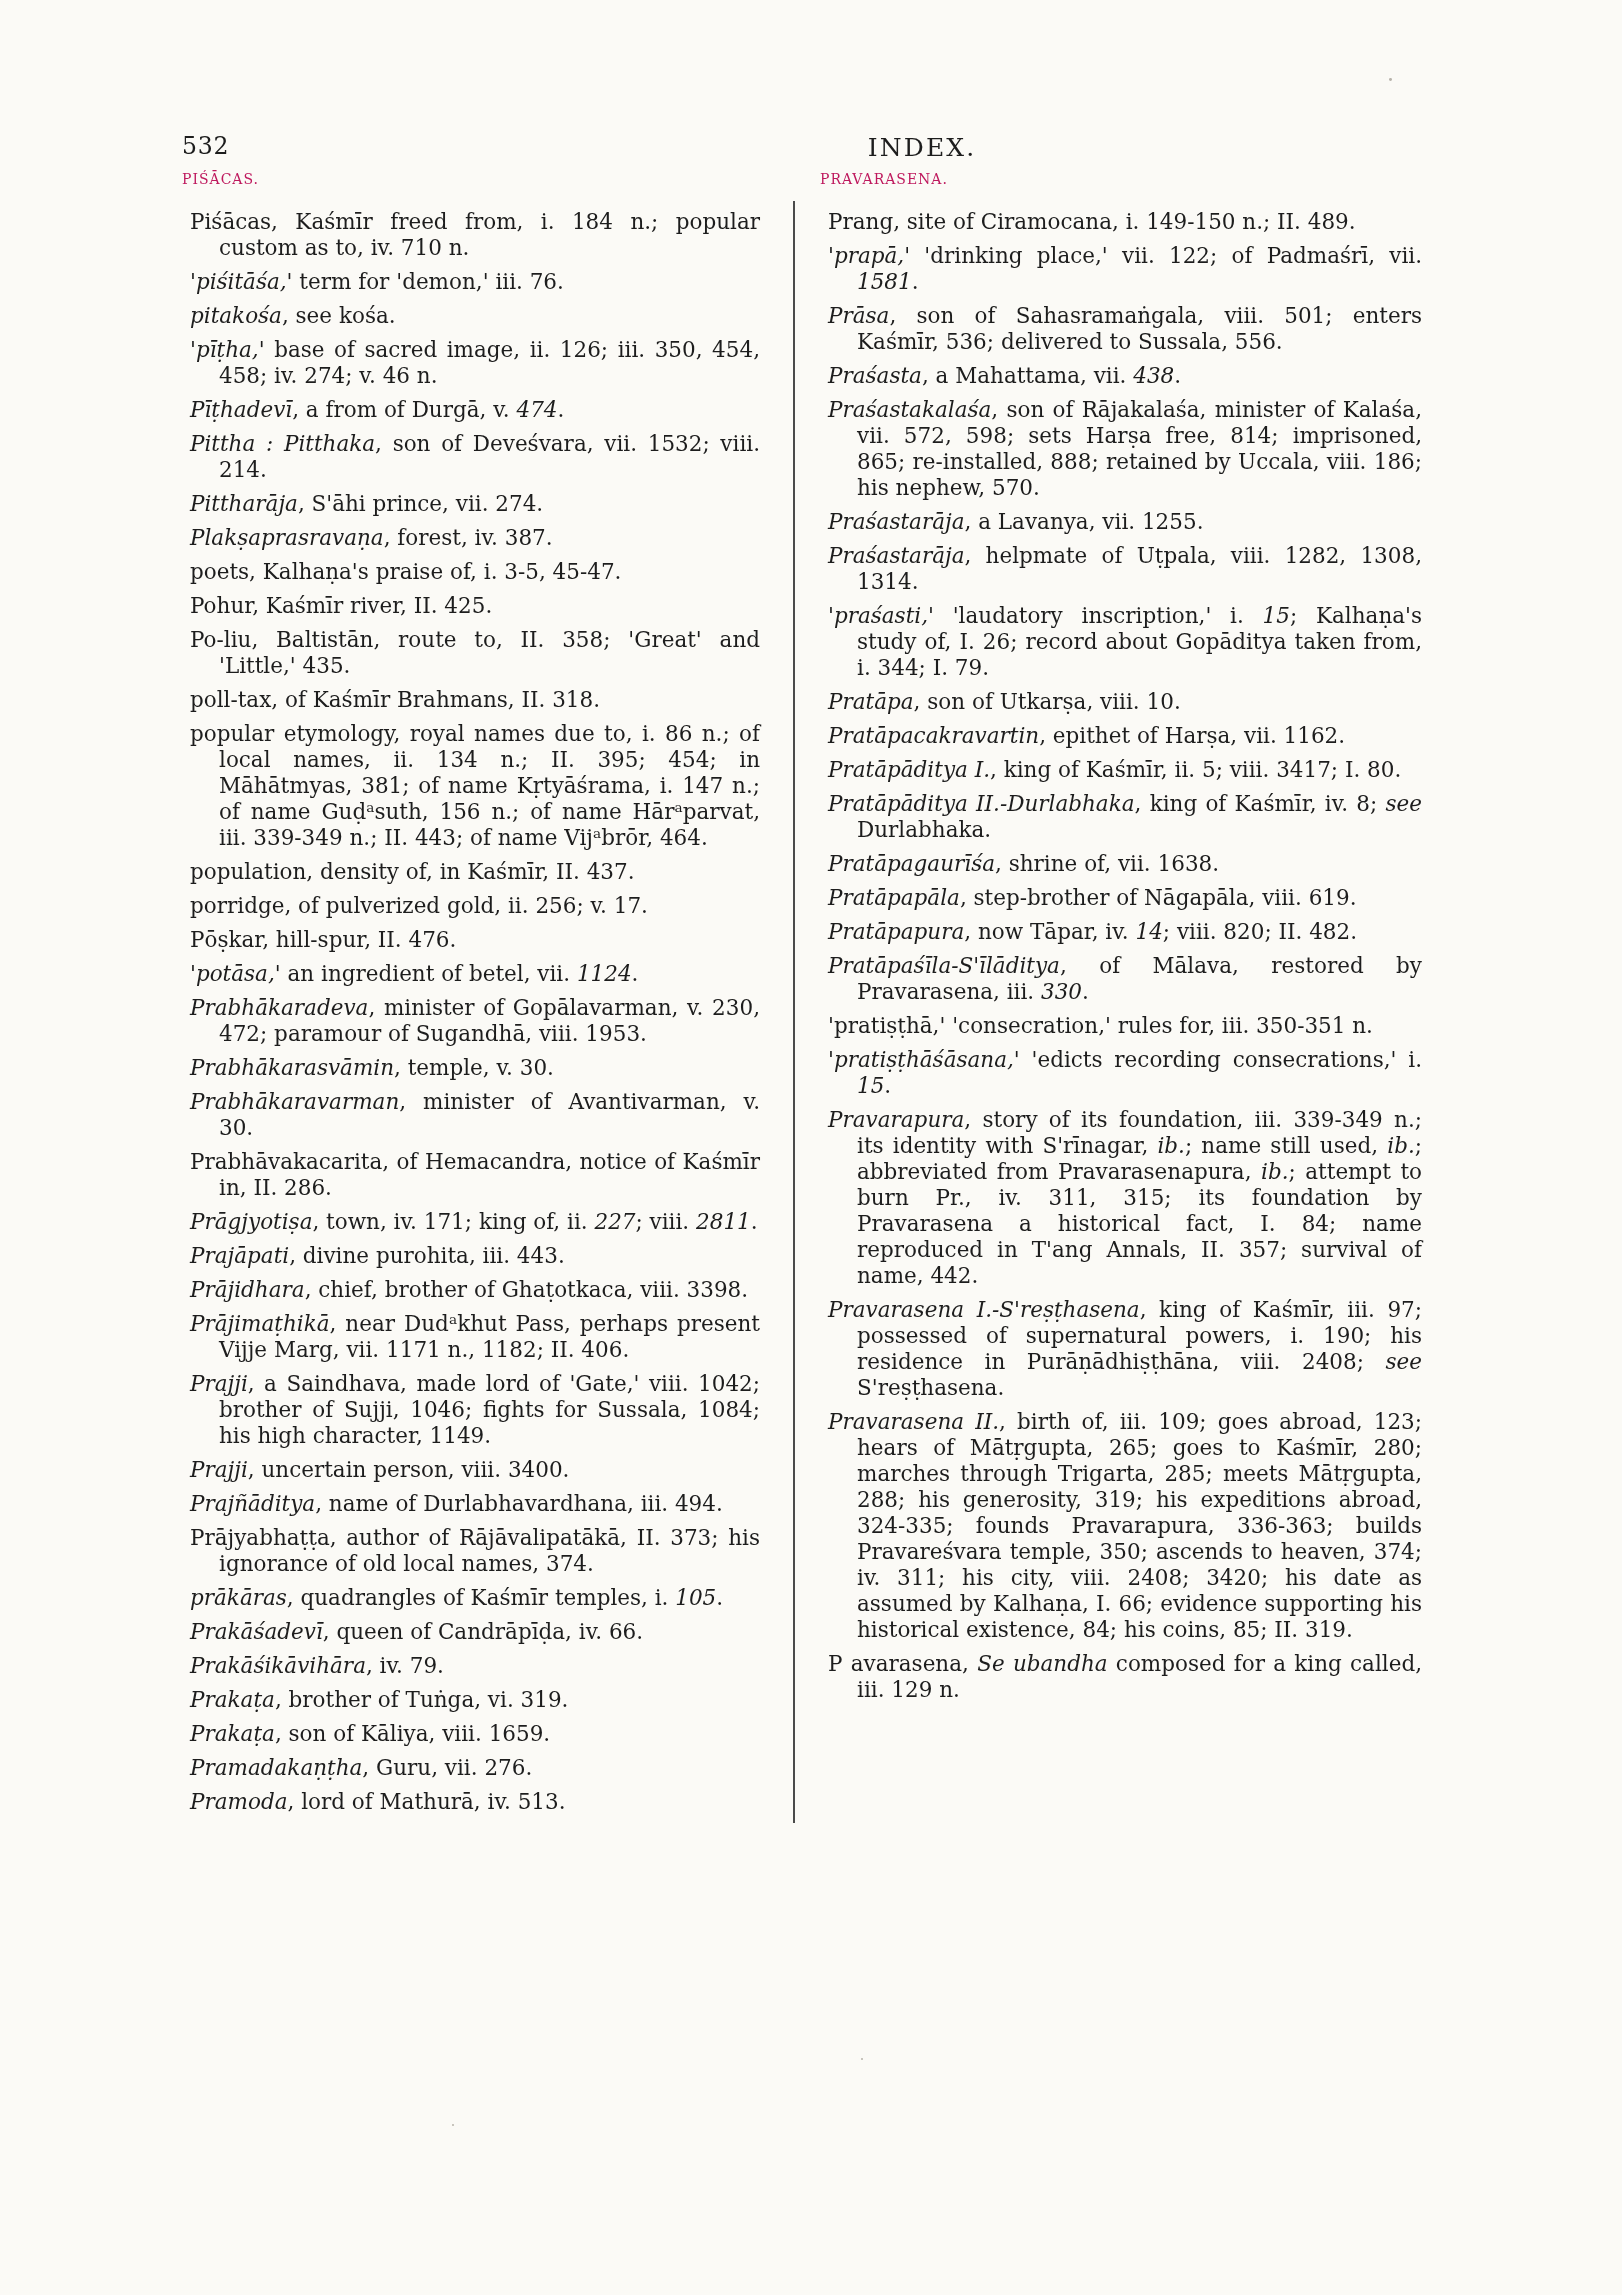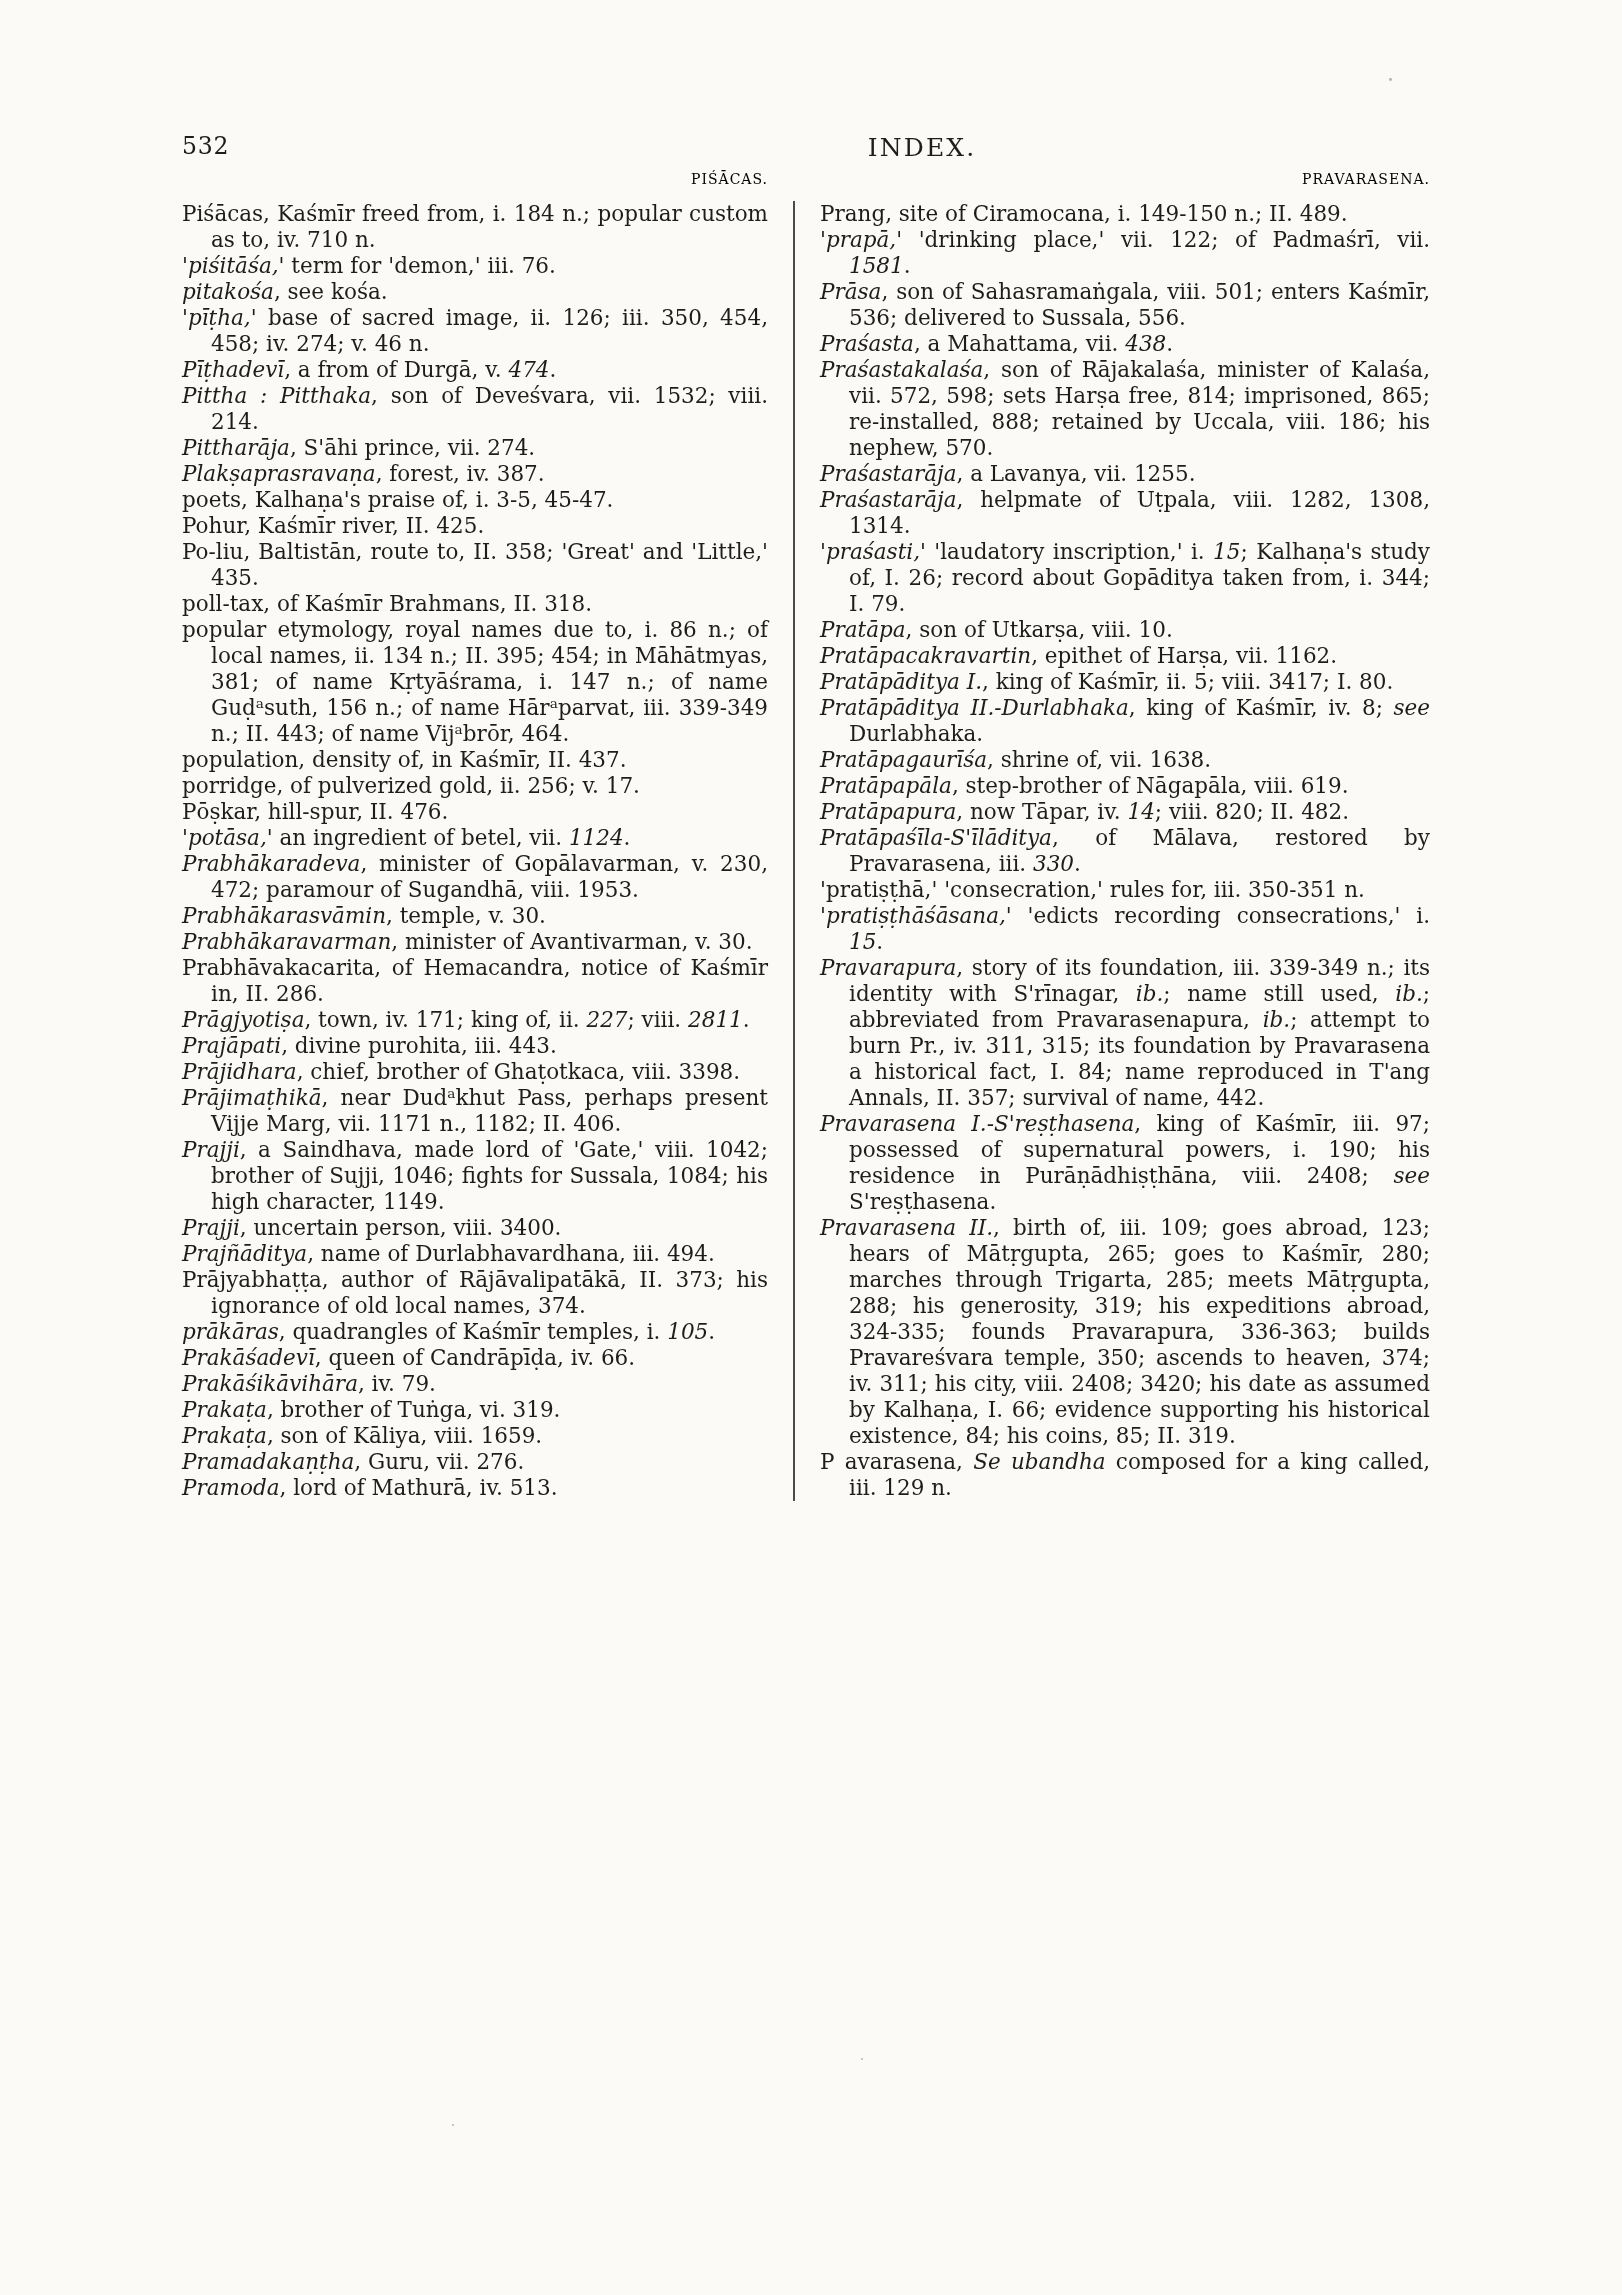--- a/index.html
+++ b/index.html
@@ -32,22 +32,22 @@
     top: 133px;
     transform: translateX(-50%);
     font-size: 25px;
     letter-spacing: 2.1px;
   }
   .running-head {
     position: absolute;
     top: 171px;
     font-size: 14px;
     letter-spacing: 1px;
-    text-align: right;
-    color: #000000;
+    text-align: left;
+    color: #be185d;
   }
   .running-head-left  { left: 182px;  width: 586px; }
   .running-head-right { left: 820px; width: 610px; }
   .columns {
     position: absolute;
     left: 182px;
     top: 201px;
     width: 1248px;
     display: flex;
     align-items: stretch;
@@ -59,21 +59,21 @@
     width: 52px;
     flex: 0 0 52px;
     display: flex;
     justify-content: center;
   }
   .divider {
     width: 1.4px;
     background: var(--rule, #4a4a4a);
   }
   .entry {
-    margin: 0;
+    margin: 8px;
     text-align: justify;
     padding-left: 29px;
     text-indent: -29px;
   }
   .it { font-style: italic; }
   .rm { font-style: normal; }
   .speck {
     position: absolute;
     background: #9a948a;
     border-radius: 50%;

